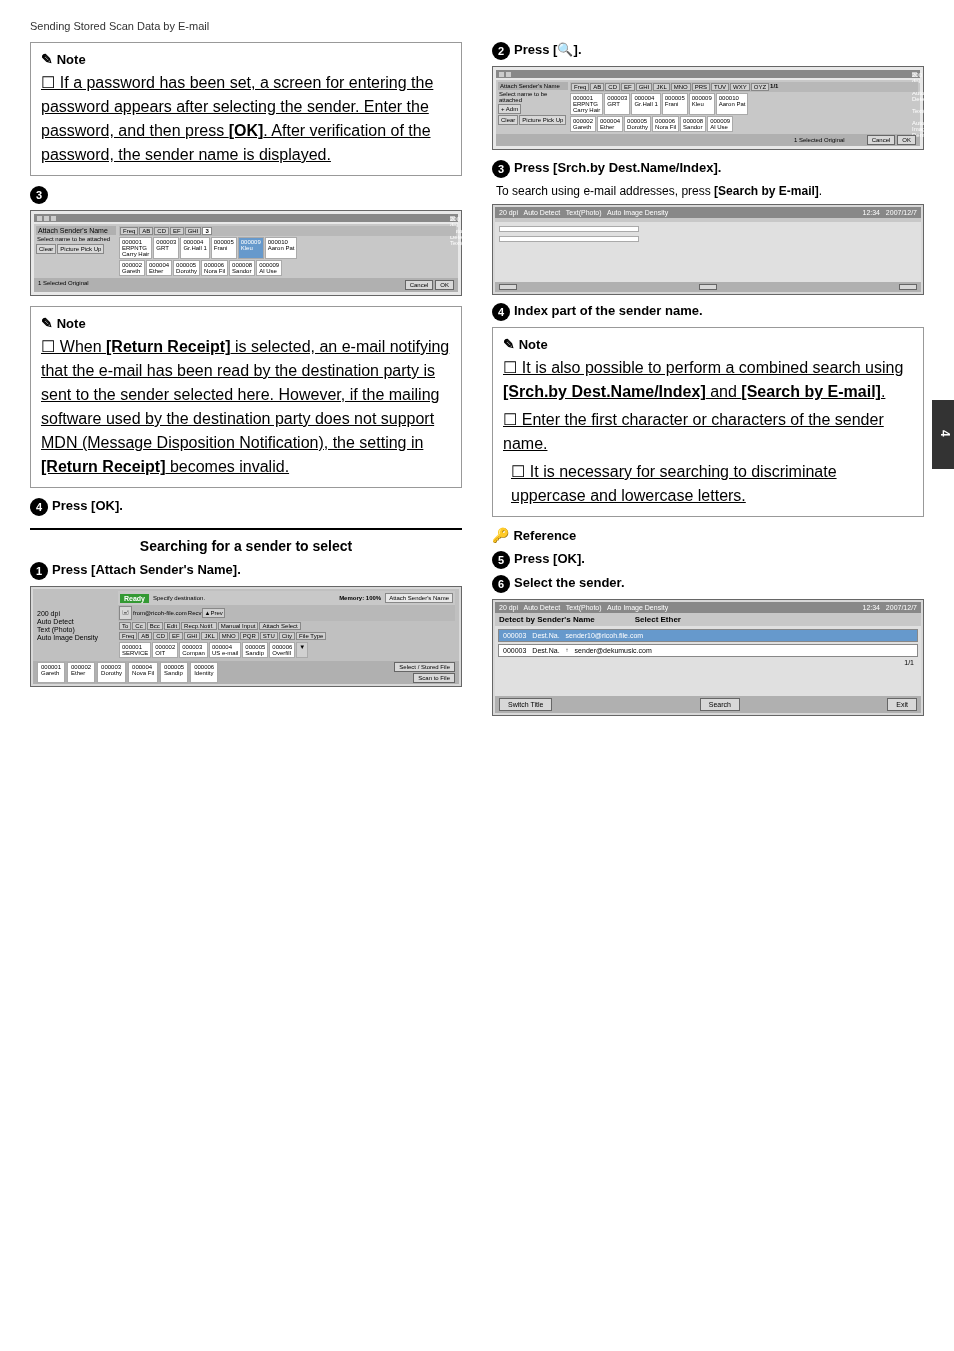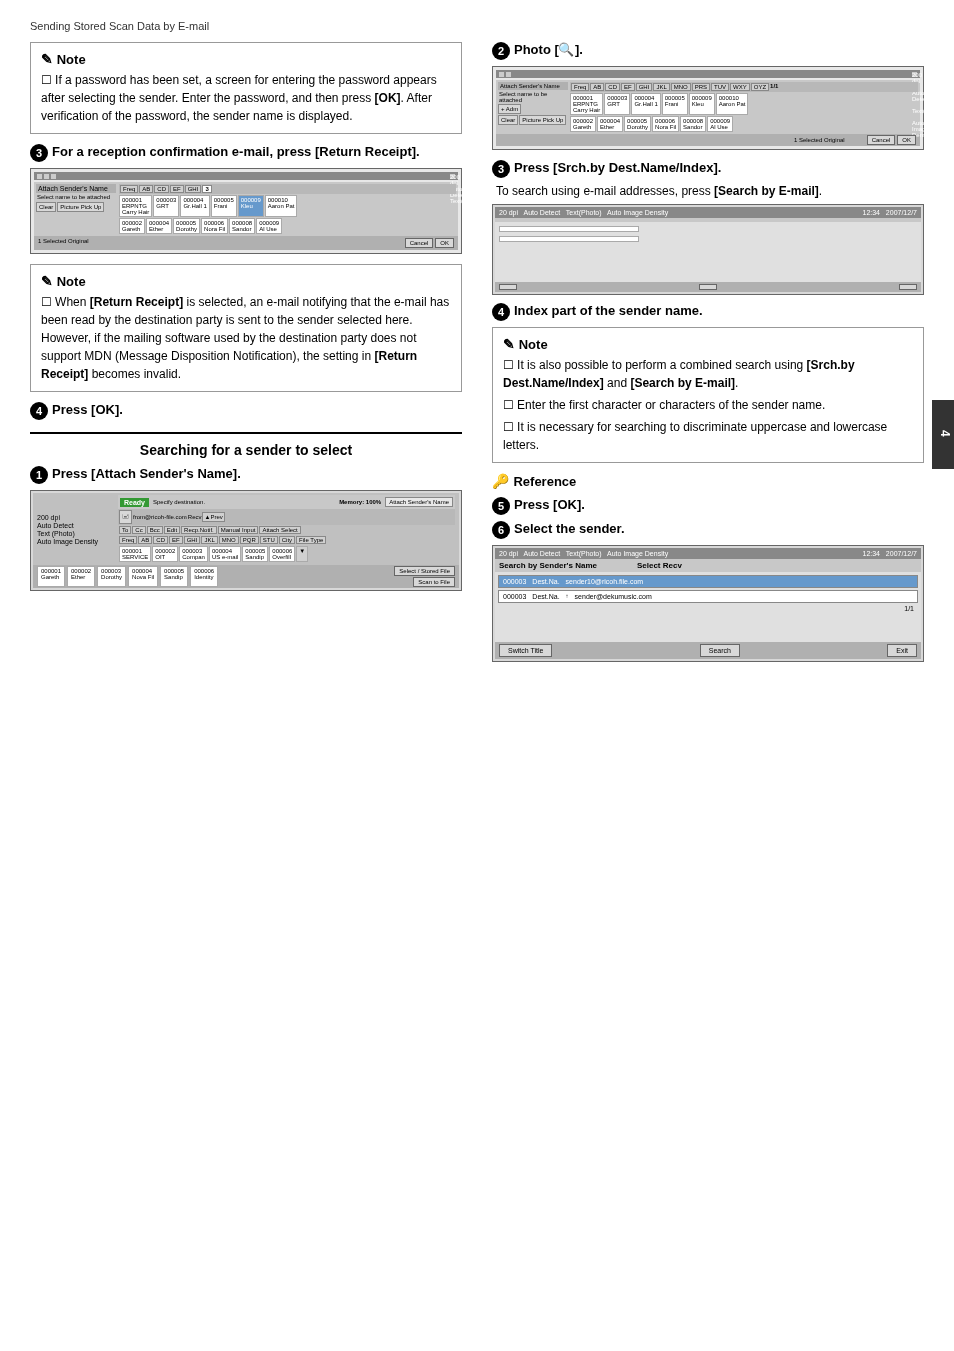--- a/index.html
+++ b/index.html
@@ -84,23 +84,24 @@
       font-size: 13px;
       margin-bottom: 4px;
     }
 
     .note-icon {
       font-size: 14px;
       margin-right: 4px;
     }
 
     .note-box p {
-      font-size: 12px;
+      font-size: 16px;
       line-height: 1.5;
       margin-bottom: 4px;
+      text-decoration: underline;
     }
 
     .note-box p:last-child {
       margin-bottom: 0;
     }
 
     
     .section-divider {
       border-top: 2px solid #000;
       margin: 12px 0 8px 0;
@@ -278,21 +279,20 @@
           <span class="note-icon">✎</span>
           <span>Note</span>
         </div>
         <p>
           ☐ If a password has been set, a screen for entering the password appears after selecting the sender. Enter the password, and then press <strong>[OK]</strong>. After verification of the password, the sender name is displayed.
         </p>
       </div>
 
       <div class="step-line">
         <span class="step-badge">3</span>
-        <span class="step-text">For a reception confirmation e-mail, press <strong>[Return Receipt]</strong>.</span>
       </div>
 
       <div class="screen-mockup">
         <div class="screen-top-bar">
           <span></span>
             <span></span>
             <span></span>
           <span style="font-size:6px;color:#fff;margin-left:auto;">200 dpi Auto Detect Text(Photo)</span>
         </div>
         <div style="display:flex; gap:3px; padding:2px; background:#c8c8c8; font-size:7px;">
@@ -433,21 +433,21 @@
         </div>
       </div>
 
 
     </div>
 
     <div class="right-col">
 
       <div class="step-line">
         <span class="step-badge">2</span>
-        <span class="step-text">Photo [🔍].</span>
+        <span class="step-text">Press [🔍].</span>
       </div>
 
       <div class="screen-mockup">
         <div class="screen-top-bar">
           <span></span>
             <span></span>
           <span style="font-size:6px;color:#fff;margin-left:auto;">200 dpi &nbsp; Auto Detect &nbsp; Text(Photo) &nbsp; Auto Image Density</span>
         </div>
         <div style="display:flex; gap:2px; padding:2px; background:#c8c8c8; font-size:7px;">
           <div style="width:70px; font-size:7px;">
@@ -539,21 +539,21 @@
         <div class="note-title">
           <span class="note-icon">✎</span>
           <span>Note</span>
         </div>
         <p style="margin-top:4px;">
           ☐ It is also possible to perform a combined search using <strong>[Srch.by Dest.Name/Index]</strong> and <strong>[Search by E-mail]</strong>.
         </p>
         <p>
           ☐ Enter the first character or characters of the sender name.
         </p>
-        <p style="margin-top:4px;">
+        <p style="margin-top:4px;margin-left:8px;">
           ☐ It is necessary for searching to discriminate uppercase and lowercase letters.
         </p>
       </div>
 
       <div class="reference-box">
         <div class="reference-title">
           <span class="reference-icon">🔑</span>
           <span>Reference</span>
         </div>
       </div>
@@ -567,22 +567,22 @@
         <span class="step-badge">6</span>
         <span class="step-text">Select the sender.</span>
       </div>
 
       <div class="search-screen">
         <div class="search-screen-top">
           <span>20 dpi &nbsp; Auto Detect &nbsp; Text(Photo) &nbsp; Auto Image Density</span>
           <span>12:34 &nbsp; 2007/12/7</span>
         </div>
         <div class="search-screen-header">
-          <span>Search by Sender's Name</span>
-          <span>Select Recv</span>
+          <span>Detect by Sender's Name</span>
+          <span>Select Ether</span>
         </div>
         <div style="background:#e0e0e0; padding:3px; min-height:70px;">
           <div style="background:#6699cc; border:1px solid #888; padding:2px 4px; font-size:7px; color:#fff; display:flex; gap:6px; margin-bottom:2px;">
             <span>000003</span>
             <span>Dest.Na.</span>
             <span>sender10@ricoh.file.com</span>
           </div>
           <div style="background:#fff; border:1px solid #888; padding:2px 4px; font-size:7px; display:flex; gap:6px; margin-bottom:2px;">
             <span>000003</span>
             <span>Dest.Na.</span>

